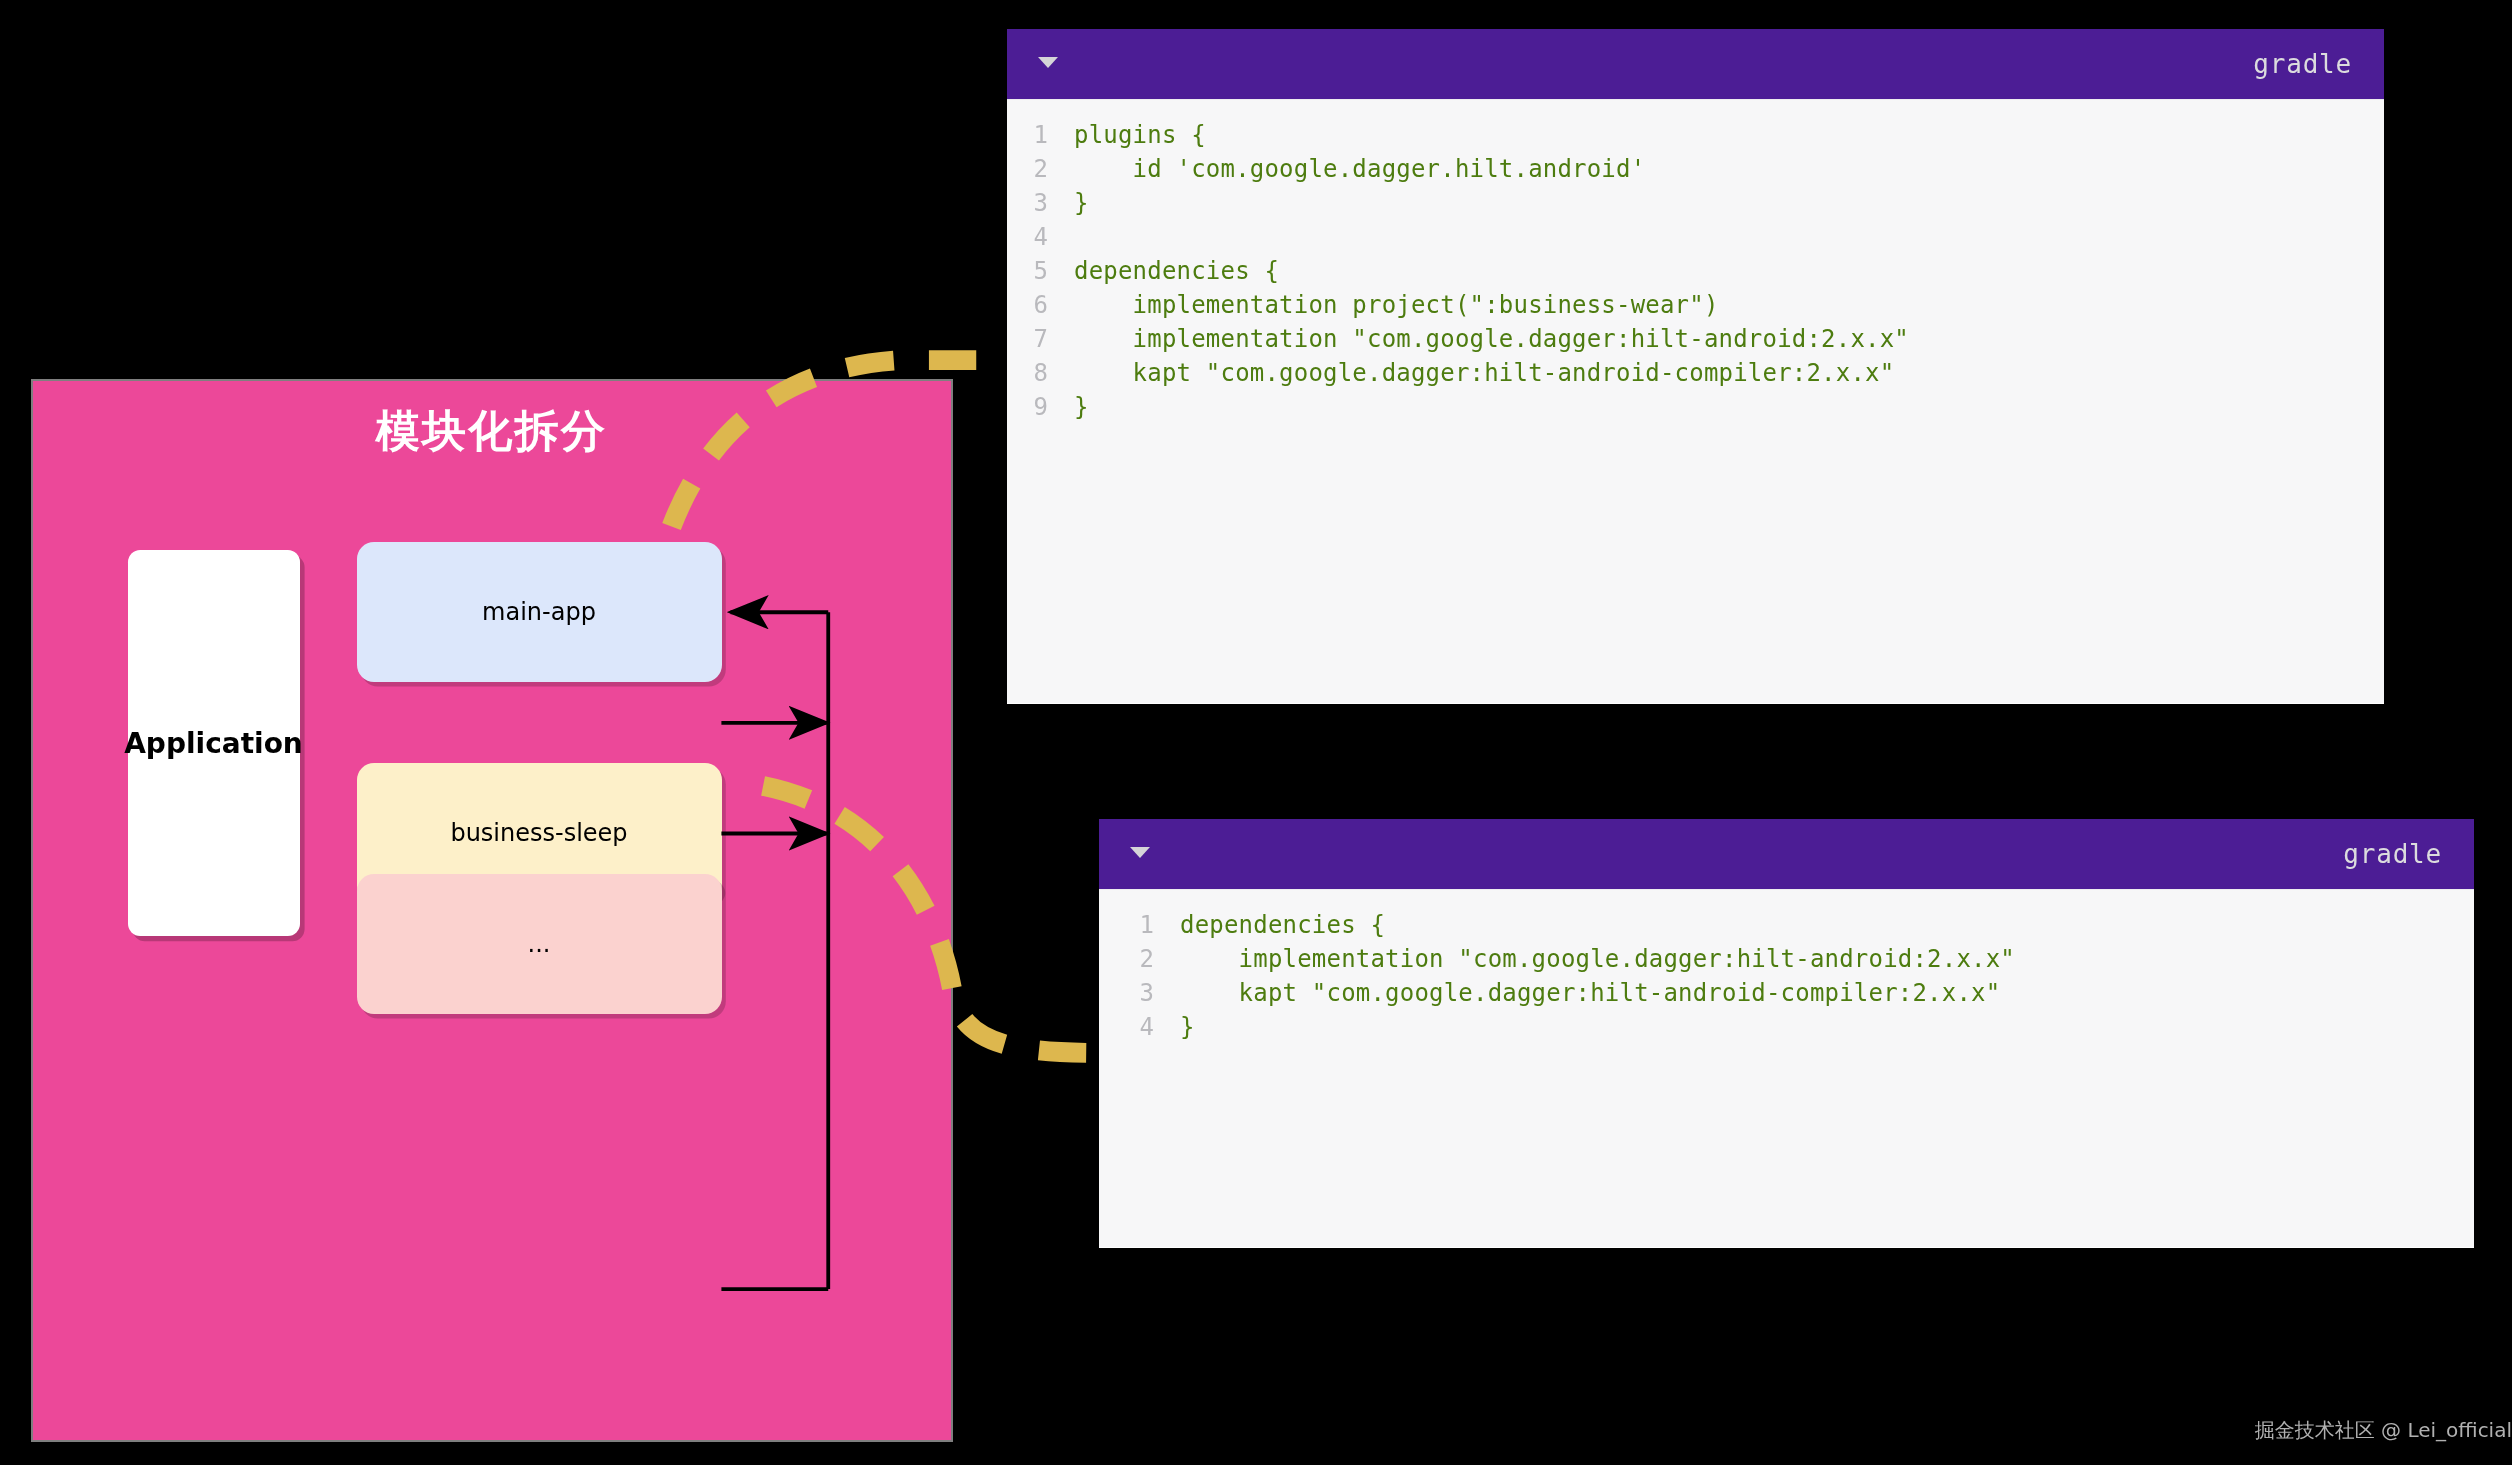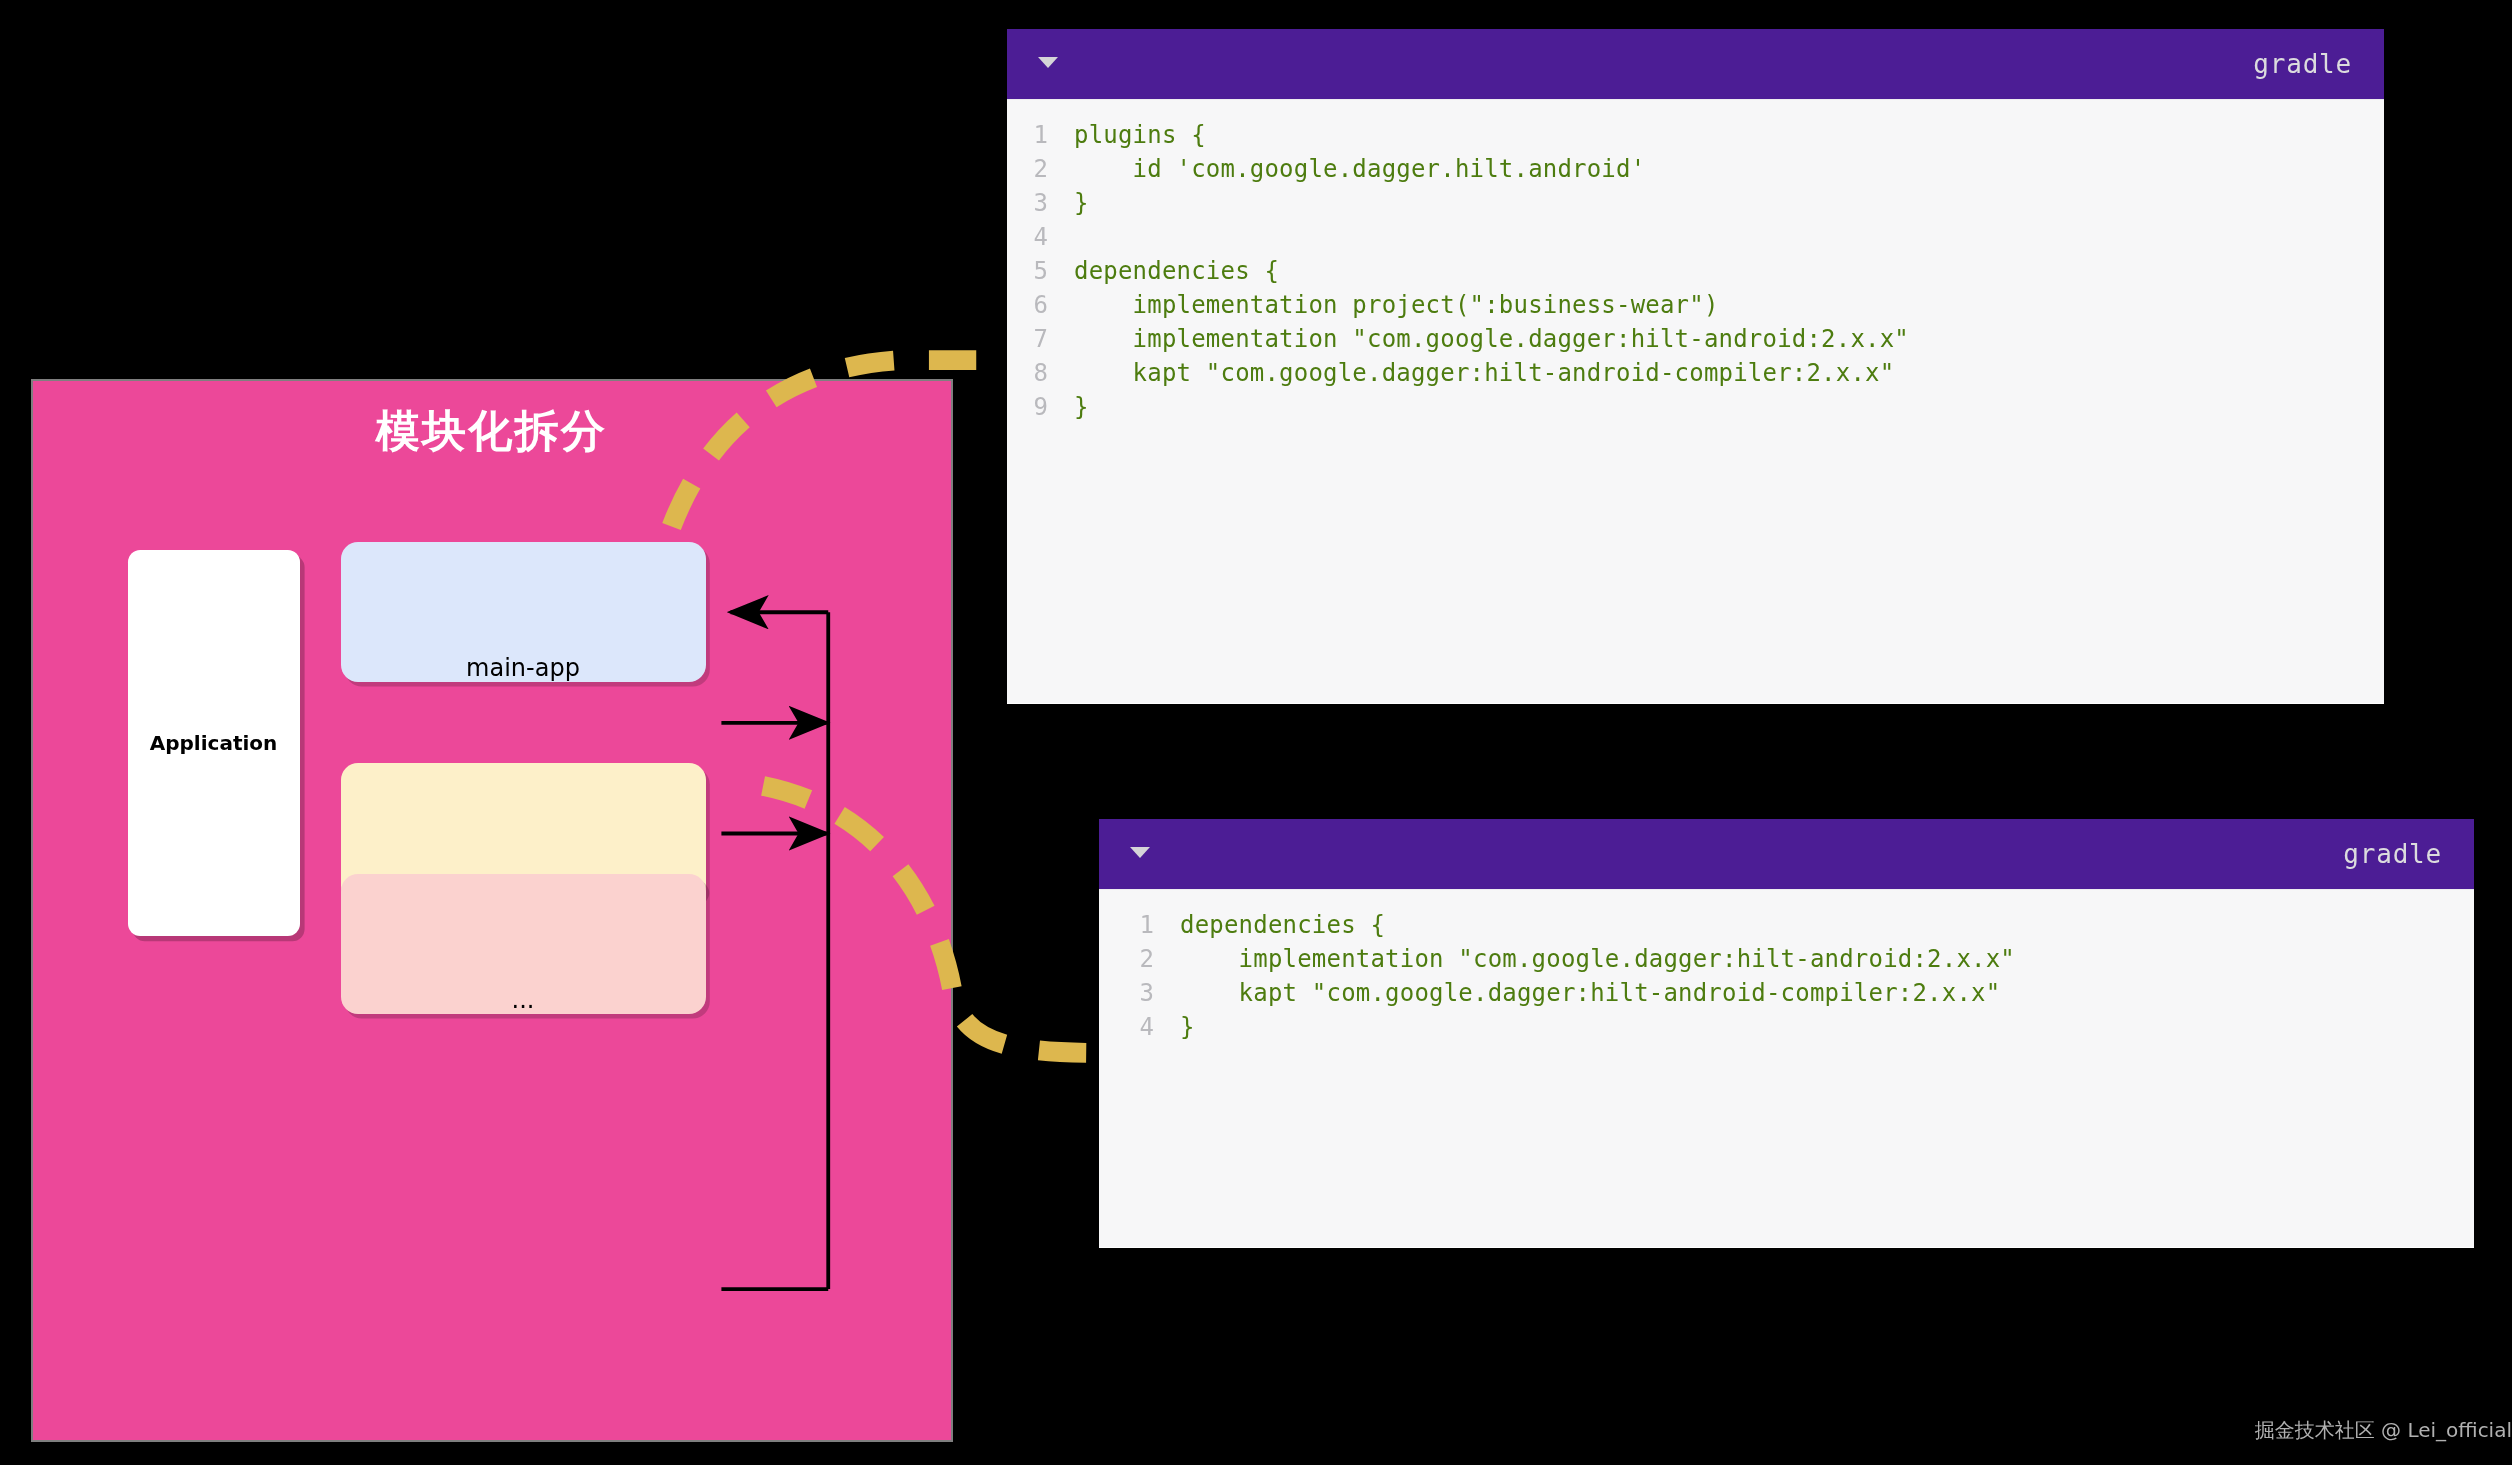--- a/index.html
+++ b/index.html
@@ -17,27 +17,27 @@
     font-family:"DejaVu Sans",sans-serif;
   }
   
   .app-box{
     position:absolute;left:95px;top:169px;width:172px;height:386px;
     background:#ffffff;border-radius:12.2px;
     box-shadow:4.6px 5.3px 0 rgba(0,0,0,0.22);
     display:flex;align-items:center;justify-content:center;
   }
   .app-box-label{
-    font-size:20px;font-weight:bold;color:#000;
+    font-size:28px;font-weight:bold;color:#000;
     font-family:"DejaVu Sans",sans-serif;white-space:nowrap;
   }
   
   .mod{
-    position:absolute;left:308px;width:365px;
-    border-radius:17px;display:flex;align-items:flex-end;justify-content:center;
+    position:absolute;left:324px;width:365px;
+    border-radius:17px;display:flex;align-items:center;justify-content:center;
     box-shadow:3.8px 4.6px 0 rgba(0,0,0,0.18);
   }
   .mod-label{
     font-size:24px;color:#000;font-family:"DejaVu Sans",sans-serif;
     white-space:nowrap;
   }
   .mod-0{top:161px;height:140px;background:#dce7fb;}
   .mod-1{top:272px;height:140px;background:#d6e8d7;}
   .mod-2{top:382px;height:140px;background:#fdf0c9;}
   .mod-3{top:493px;height:140px;background:#fbd2cf;}

